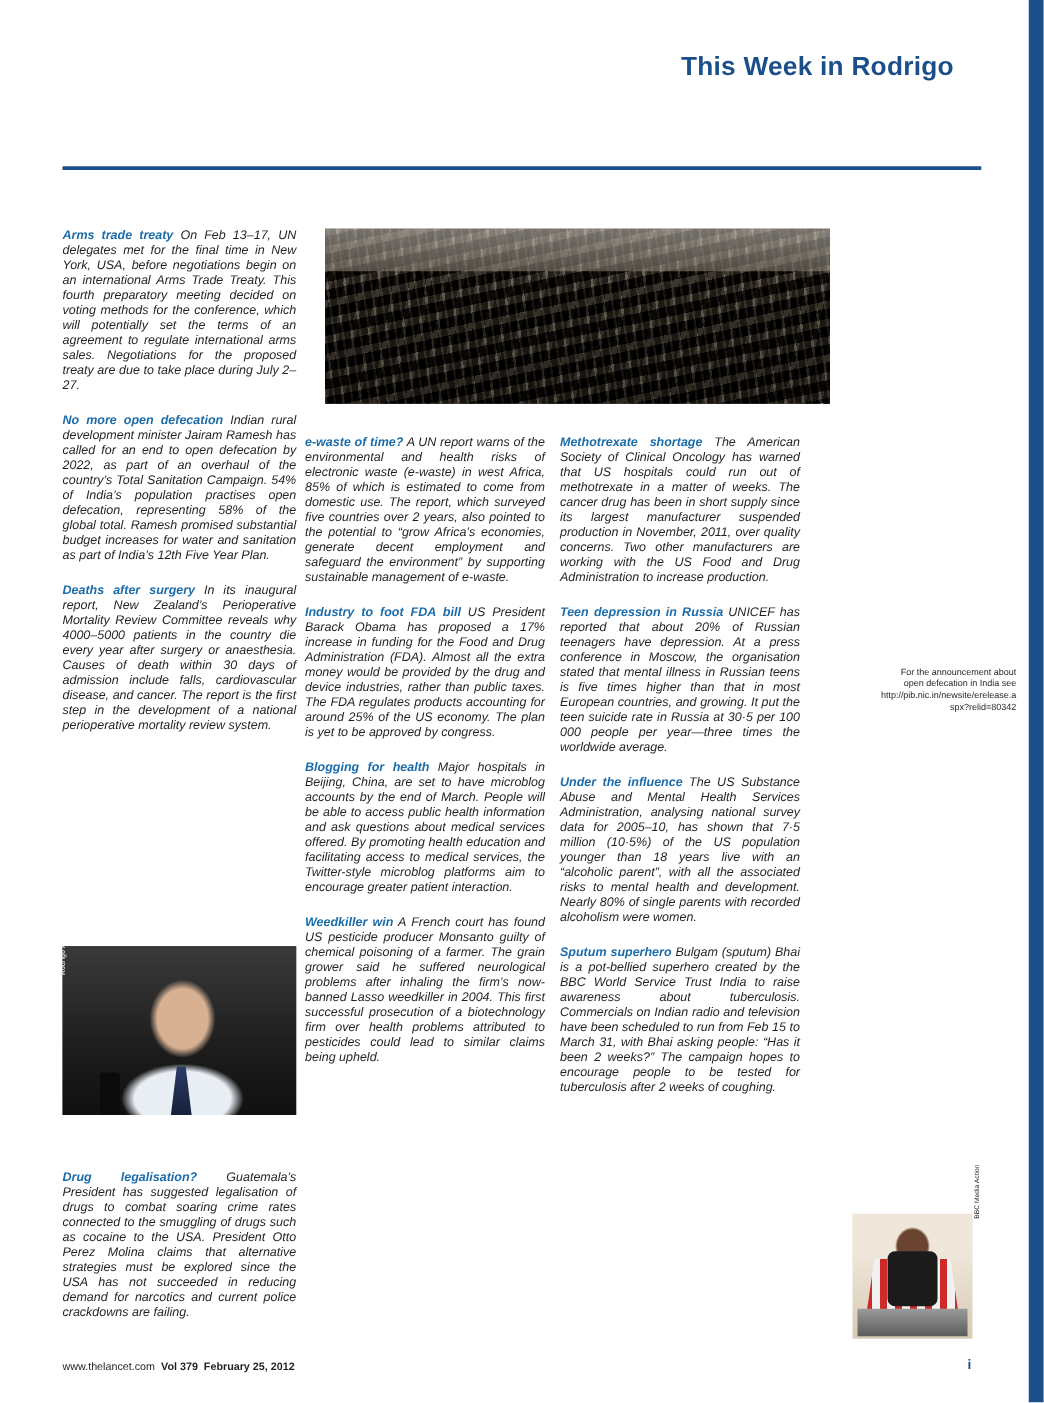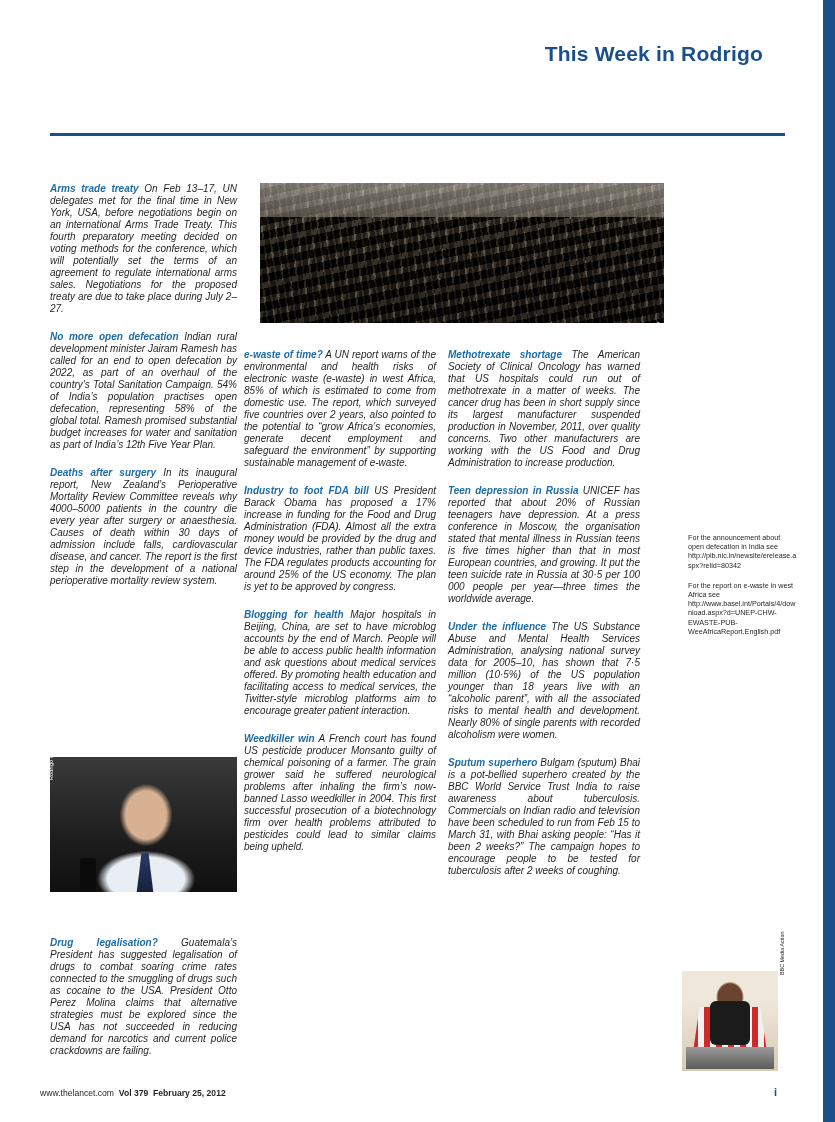--- a/index.html
+++ b/index.html
@@ -27,21 +27,21 @@
   }
   .header-rule{
     position:absolute;left:50px;right:50px;top:133px;height:3px;background:#1b4f8a;
   }
 
   
   .col{position:absolute;top:183px;width:187px;}
   .col1{left:50px;}
   .col2{left:244px;top:349px;width:192px;}
   .col3{left:448px;top:349px;width:192px;}
-  .col4{left:688px;top:533px;width:110px;}
+  .col4{left:703px;top:533px;width:110px;text-align:right;}
 
   p.art{
     margin:0 0 16px 0;
     font-size:10px;
     line-height:12px;
     text-align:justify;
     color:#231f20;
     font-family:"Liberation Sans", sans-serif;
     font-style:italic;
   }
@@ -74,21 +74,21 @@
   }
 
   
   .note{
     font-size:7.2px;line-height:9.2px;color:#231f20;margin:0 0 11px 0;
     word-break:break-word;
   }
 
   
   .footer{
-    position:absolute;left:40px;top:1088px;font-size:8.6px;color:#231f20;
+    position:absolute;left:50px;top:1088px;font-size:8.6px;color:#231f20;
   }
   .footer .bold{font-weight:bold;}
   .folio{
     position:absolute;right:58px;top:1086px;font-size:11px;color:#1b4f8a;font-weight:bold;
   }
 
   
   .guns{
     position:absolute;inset:0;
     background:
@@ -184,21 +184,20 @@
 
   <div class="col col3">
     <p class="art"><span class="lead">Methotrexate shortage</span><span> The American Society of Clinical Oncology has warned that US hospitals could run out of methotrexate in a matter of weeks. The cancer drug has been in short supply since its largest manufacturer suspended production in November, 2011, over quality concerns. Two other manufacturers are working with the US Food and Drug Administration to increase production.</span></p>
     <p class="art"><span class="lead">Teen depression in Russia</span><span> UNICEF has reported that about 20% of Russian teenagers have depression. At a press conference in Moscow, the organisation stated that mental illness in Russian teens is five times higher than that in most European countries, and growing. It put the teen suicide rate in Russia at 30·5 per 100 000 people per year—three times the worldwide average.</span></p>
     <p class="art"><span class="lead">Under the influence</span><span> The US Substance Abuse and Mental Health Services Administration, analysing national survey data for 2005–10, has shown that 7·5 million (10·5%) of the US population younger than 18 years live with an “alcoholic parent”, with all the associated risks to mental health and development. Nearly 80% of single parents with recorded alcoholism were women.</span></p>
     <p class="art"><span class="lead">Sputum superhero</span><span> Bulgam (sputum) Bhai is a pot-bellied superhero created by the BBC World Service Trust India to raise awareness about tuberculosis. Commercials on Indian radio and television have been scheduled to run from Feb 15 to March 31, with Bhai asking people: “Has it been 2 weeks?” The campaign hopes to encourage people to be tested for tuberculosis after 2 weeks of coughing.</span></p>
   </div>
 
   <div class="col col4">
     <p class="note">For the announcement about open defecation in India see http://pib.nic.in/newsite/erelease.aspx?relid=80342</p>
-    <p class="note">For the report on e-waste in west Africa see http://www.basel.int/Portals/4/download.aspx?d=UNEP-CHW-EWASTE-PUB-WeeAfricaReport.English.pdf</p>
   </div>
 
   <div class="img-bottom">
     <div class="superhero">
       <div class="cape"></div>
       <div class="body"></div>
       <div class="chair"></div>
     </div>
   </div>
   <div class="bottom-credit">BBC Media Action</div>

